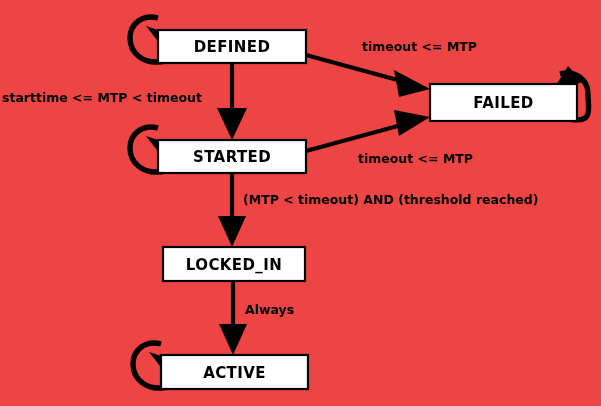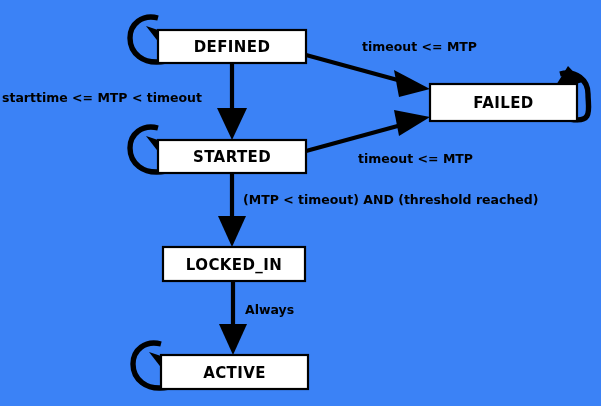--- a/index.html
+++ b/index.html
@@ -11,21 +11,21 @@
   body {
     width: 601px;
     height: 406px;
     font-family: "DejaVu Sans", sans-serif;
     overflow: hidden;
   }
   #diagram-root {
     position: relative;
     width: 601px;
     height: 406px;
-    background: #3b82f6;
+    background: #ef4444;
   }
   svg#state-diagram {
     display: block;
     width: 601px;
     height: 406px;
   }
   .state-box-rect {
     fill: #ffffff;
     stroke: #000000;
     stroke-width: 2.2;

